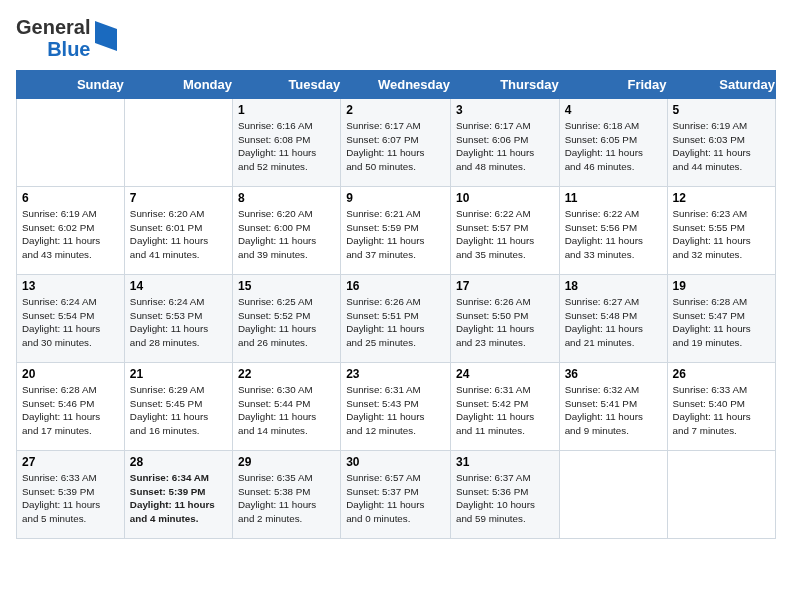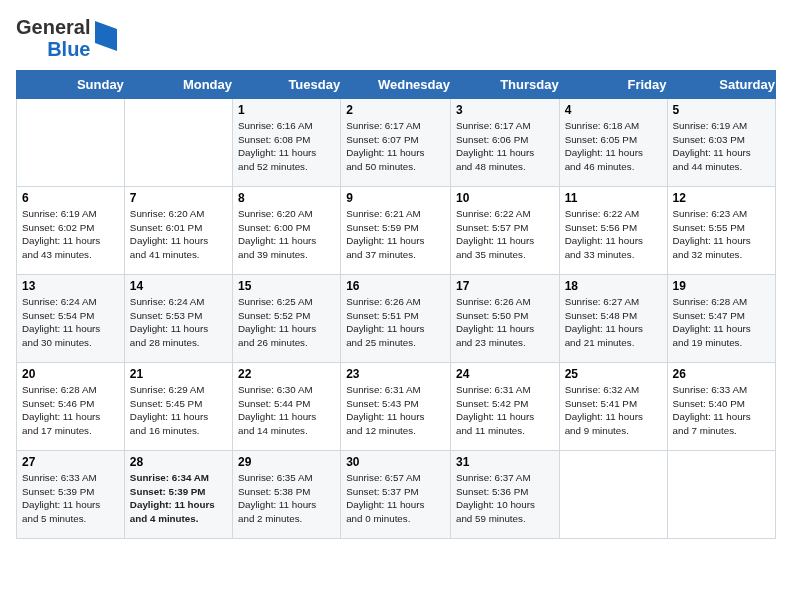--- a/index.html
+++ b/index.html
@@ -298,21 +298,21 @@
 and 12 minutes.</div>
           </td>
           <td>
             <span class="day-number">24</span>
             <div class="day-info" style="white-space: pre-line;">Sunrise: 6:31 AM
 Sunset: 5:42 PM
 Daylight: 11 hours
 and 11 minutes.</div>
           </td>
           <td>
-            <span class="day-number">25</span>
+            <span class="day-number">36</span>
             <div class="day-info" style="white-space: pre-line;">Sunrise: 6:32 AM
 Sunset: 5:41 PM
 Daylight: 11 hours
 and 9 minutes.</div>
           </td>
           <td>
             <span class="day-number">26</span>
             <div class="day-info" style="white-space: pre-line;">Sunrise: 6:33 AM
 Sunset: 5:40 PM
 Daylight: 11 hours

